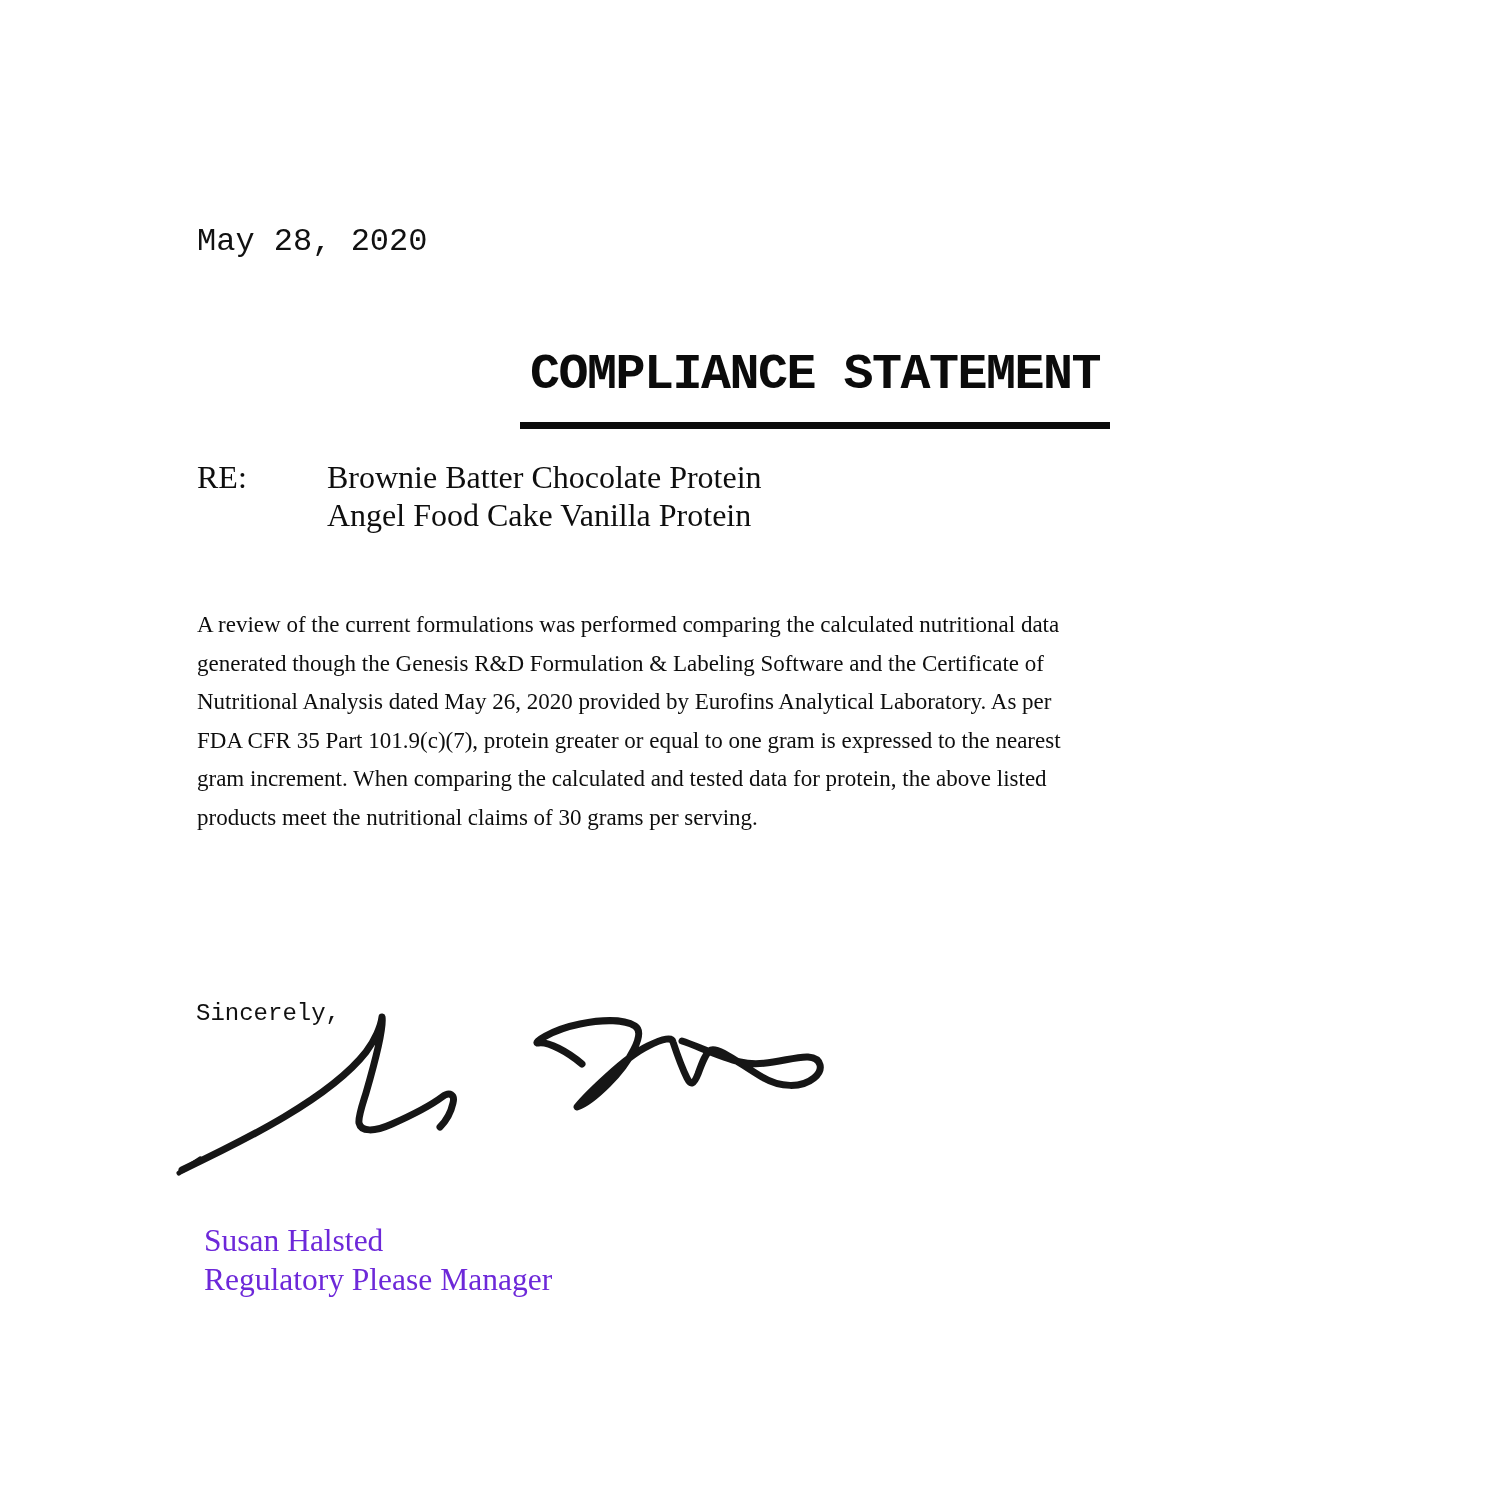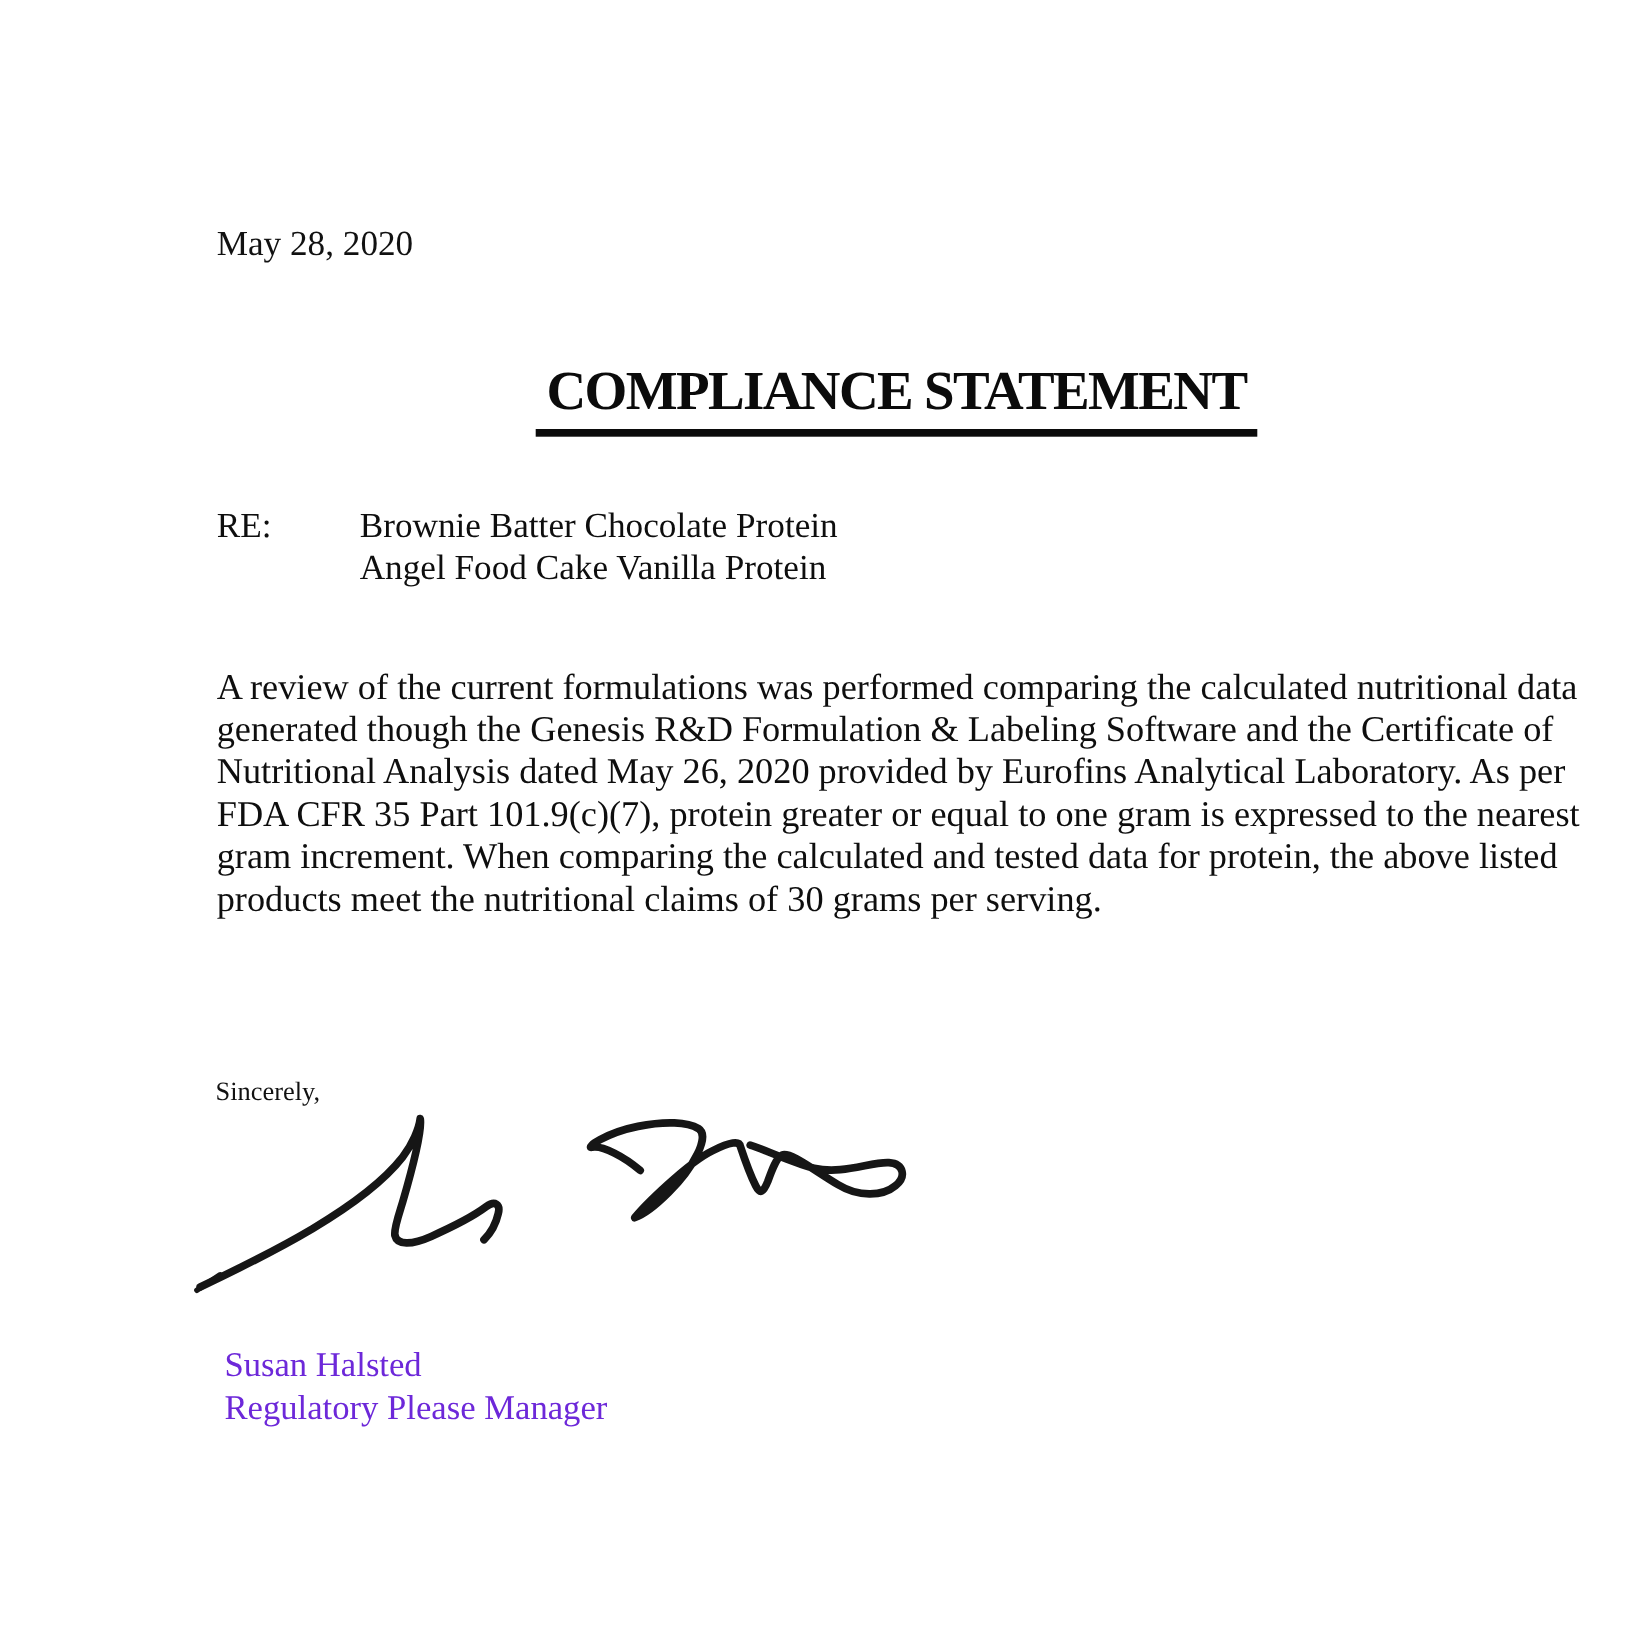--- a/index.html
+++ b/index.html
@@ -9,21 +9,22 @@
   }
   .page {
     position: relative;
     width: 1500px;
     height: 1500px;
     background: #ffffff;
     color: #0a0a0a;
     overflow: hidden;
   }
   .sans {
-    font-family: Liberation Serif, serif;
+    font-family: Liberation Mono, monospace;
+    margin-top: 20px;
   }
   .serif {
     font-family: "Liberation Serif", "DejaVu Serif", serif;
     gap: 32px;
   }
   .date-line {
     position: absolute;
     left: 197px;
     top: 203px;
     font-size: 32px;
@@ -37,41 +38,41 @@
     width: 1236px;
     text-align: center;
   }
   .title-text {
     display: inline-block;
     font-size: 50px;
     font-weight: bold;
     letter-spacing: -1.5px;
     color: #0b0b0b;
     border-bottom: 7px solid #0b0b0b;
-    padding: 0 10px 6px 10px;
+    padding: 0 10px 19px 10px;
   }
   .re-block {
     position: absolute;
     left: 197px;
     top: 458px;
     display: flex;
     font-size: 32px;
     line-height: 38px;
     color: #0e0e0e;
   }
   .re-label {
     width: 98px;
     flex: 0 0 98px;
   }
   .body-block {
     position: absolute;
     left: 197px;
     top: 606px;
     width: 1250px;
-    font-size: 33px;
+    font-size: 23px;
     line-height: 38.5px;
     color: #0e0e0e;
   }
   .closing-line {
     position: absolute;
     left: 197px;
     top: 868px;
     font-size: 31.5px;
     color: #0e0e0e;
   }

